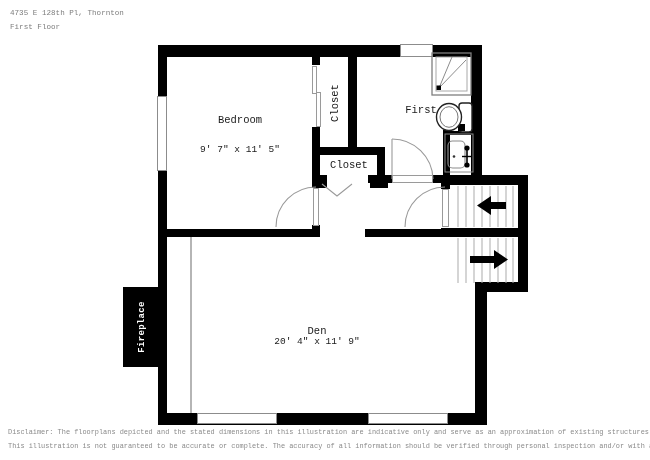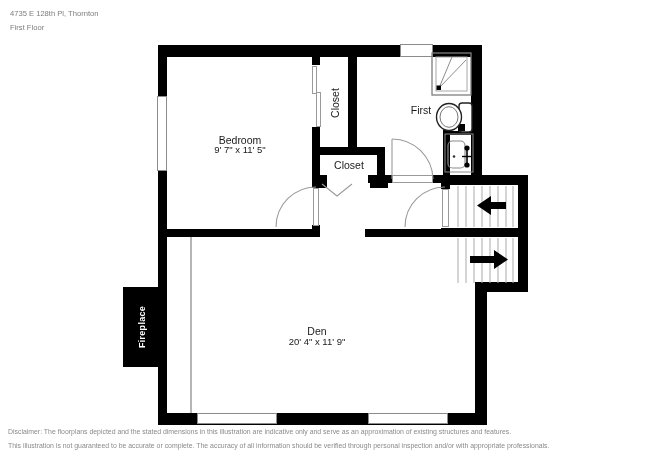--- a/index.html
+++ b/index.html
@@ -1,18 +1,18 @@
 <!DOCTYPE html>
 <html><head>
 <meta charset="utf-8">
 <style>
   html,body{margin:0;padding:0;background:#ffffff;}
   .canvas{
     position:relative;width:650px;height:460px;background:#ffffff;overflow:hidden;
-    font-family:Liberation Sans, sans-serif;
+    font-family:Liberation Mono, monospace;
     text-align:center;
   }
   .wall{position:absolute;background:#000000;}
   .window{position:absolute;background:#ffffff;border:1px solid #8c8c8c;box-sizing:border-box;}
   .jamb{position:absolute;background:#ffffff;border:1px solid #9a9a9a;box-sizing:border-box;}
   .lbl{position:absolute;transform:translate(-50%,-50%);white-space:nowrap;color:#1a1a1a;}
   .room-name{font-size:10.5px;}
   .room-dim{font-size:9.5px;}
   .lbl.vert{transform:translate(-50%,-50%) rotate(-90deg);}
   .fireplace-box{position:absolute;left:123px;top:287px;width:37px;height:80px;background:#000;}
@@ -138,21 +138,21 @@
     <g fill="#000">
       <polygon points="477,205.5 491,196 491,215"></polygon>
       <rect x="490" y="202" width="16" height="7"></rect>
     </g>
     <g fill="#000">
       <polygon points="508,259.5 494,250 494,269"></polygon>
       <rect x="470" y="256" width="25" height="7"></rect>
     </g>
   </svg>
 
-  <div class="lbl room-name" style="left:240px;top:140px">Bedroom</div>
+  <div class="lbl room-name" style="left:240px;top:120px">Bedroom</div>
   <div class="lbl room-dim" style="left:240px;top:149px">9' 7" x 11' 5"</div>
   <div class="lbl room-name vert" style="left:335px;top:103px">Closet</div>
   <div class="lbl room-name" style="left:349px;top:165px">Closet</div>
   <div class="lbl room-name" style="left:421px;top:110px">First</div>
   <div class="lbl room-name" style="left:317px;top:331px">Den</div>
   <div class="lbl room-dim" style="left:317px;top:341px">20' 4" x 11' 9"</div>
 
   <div class="ftr" style="top:428px">Disclaimer: The floorplans depicted and the stated dimensions in this illustration are indicative only and serve as an approximation of existing structures and features.</div>
   <div class="ftr" style="top:442px">This illustration is not guaranteed to be accurate or complete. The accuracy of all information should be verified through personal inspection and/or with appropriate professionals.</div>
 </div>

